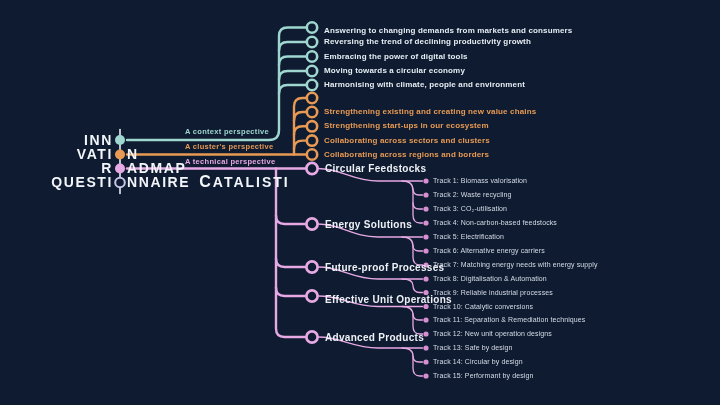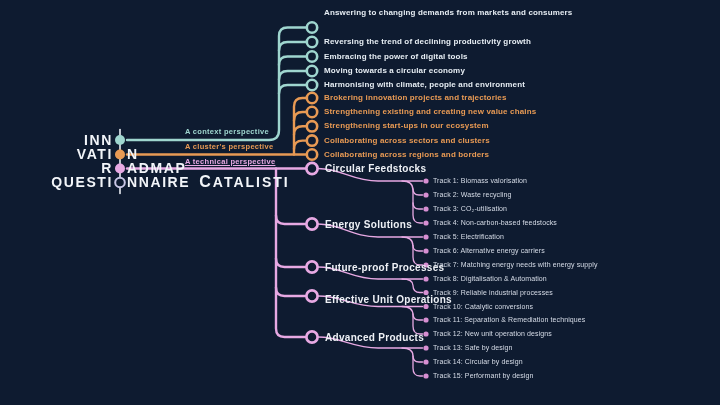--- a/index.html
+++ b/index.html
@@ -25,21 +25,21 @@
   .brand{margin-left:9px;letter-spacing:2px;}
   .brand-c{font-size:16px;}
 
   
   .persp{
     position:absolute;left:185px;
     font-size:7.5px;font-weight:bold;letter-spacing:.3px;line-height:9px;
   }
   .persp.teal{color:#9fd6cf;}
   .persp.orange{color:#e89a54;}
-  .persp.pink{color:#e7a9e3;text-decoration:underline;}
+  .persp.pink{color:#e7a9e3;}
 
   
   .item{
     position:absolute;left:324px;
     font-size:8px;font-weight:600;letter-spacing:.15px;line-height:10px;
   }
   .item.teal{color:#e6edf3;}
   .item.orange{color:#e89a54;}
 
   .topic{
@@ -161,27 +161,26 @@
   <div class="title-pre" style="top:161px">R</div>
   <div class="title-post" style="top:161px">ADMAP</div>
 
   <div class="title-pre" style="top:175px">QUESTI</div>
   <div class="title-post" style="top:175px"><span>NNAIRE</span><span class="brand"><span class="brand-c">C</span><span>ATALISTI</span></span></div>
 
   <div class="persp teal" style="top:127px">A context perspective</div>
   <div class="persp orange" style="top:142px">A cluster's perspective</div>
   <div class="persp pink" style="top:156.5px">A technical perspective</div>
 
-  <div class="item teal" style="top:8px">Answering to changing demands from markets and consumers</div>
+  <div class="item teal" style="top:26px">Answering to changing demands from markets and consumers</div>
   <div class="item teal" style="top:37px">Reversing the trend of declining productivity growth</div>
   <div class="item teal" style="top:51.5px">Embracing the power of digital tools</div>
   <div class="item teal" style="top:66px">Moving towards a circular economy</div>
   <div class="item teal" style="top:80px">Harmonising with climate, people and environment</div>
 
-  <div class="item orange" style="top:93px">Brokering innovation projects and trajectories</div>
   <div class="item orange" style="top:107px">Strengthening existing and creating new value chains</div>
   <div class="item orange" style="top:121.3px">Strengthening start-ups in our ecosystem</div>
   <div class="item orange" style="top:135.6px">Collaborating across sectors and clusters</div>
   <div class="item orange" style="top:149.5px">Collaborating across regions and borders</div>
 
   <div class="topic" style="top:163px">Circular Feedstocks</div>
   <div class="topic" style="top:218.5px">Energy Solutions</div>
   <div class="topic" style="top:261.5px">Future-proof Processes</div>
   <div class="topic" style="top:294px">Effective Unit Operations</div>
   <div class="topic" style="top:331.5px">Advanced Products</div>

